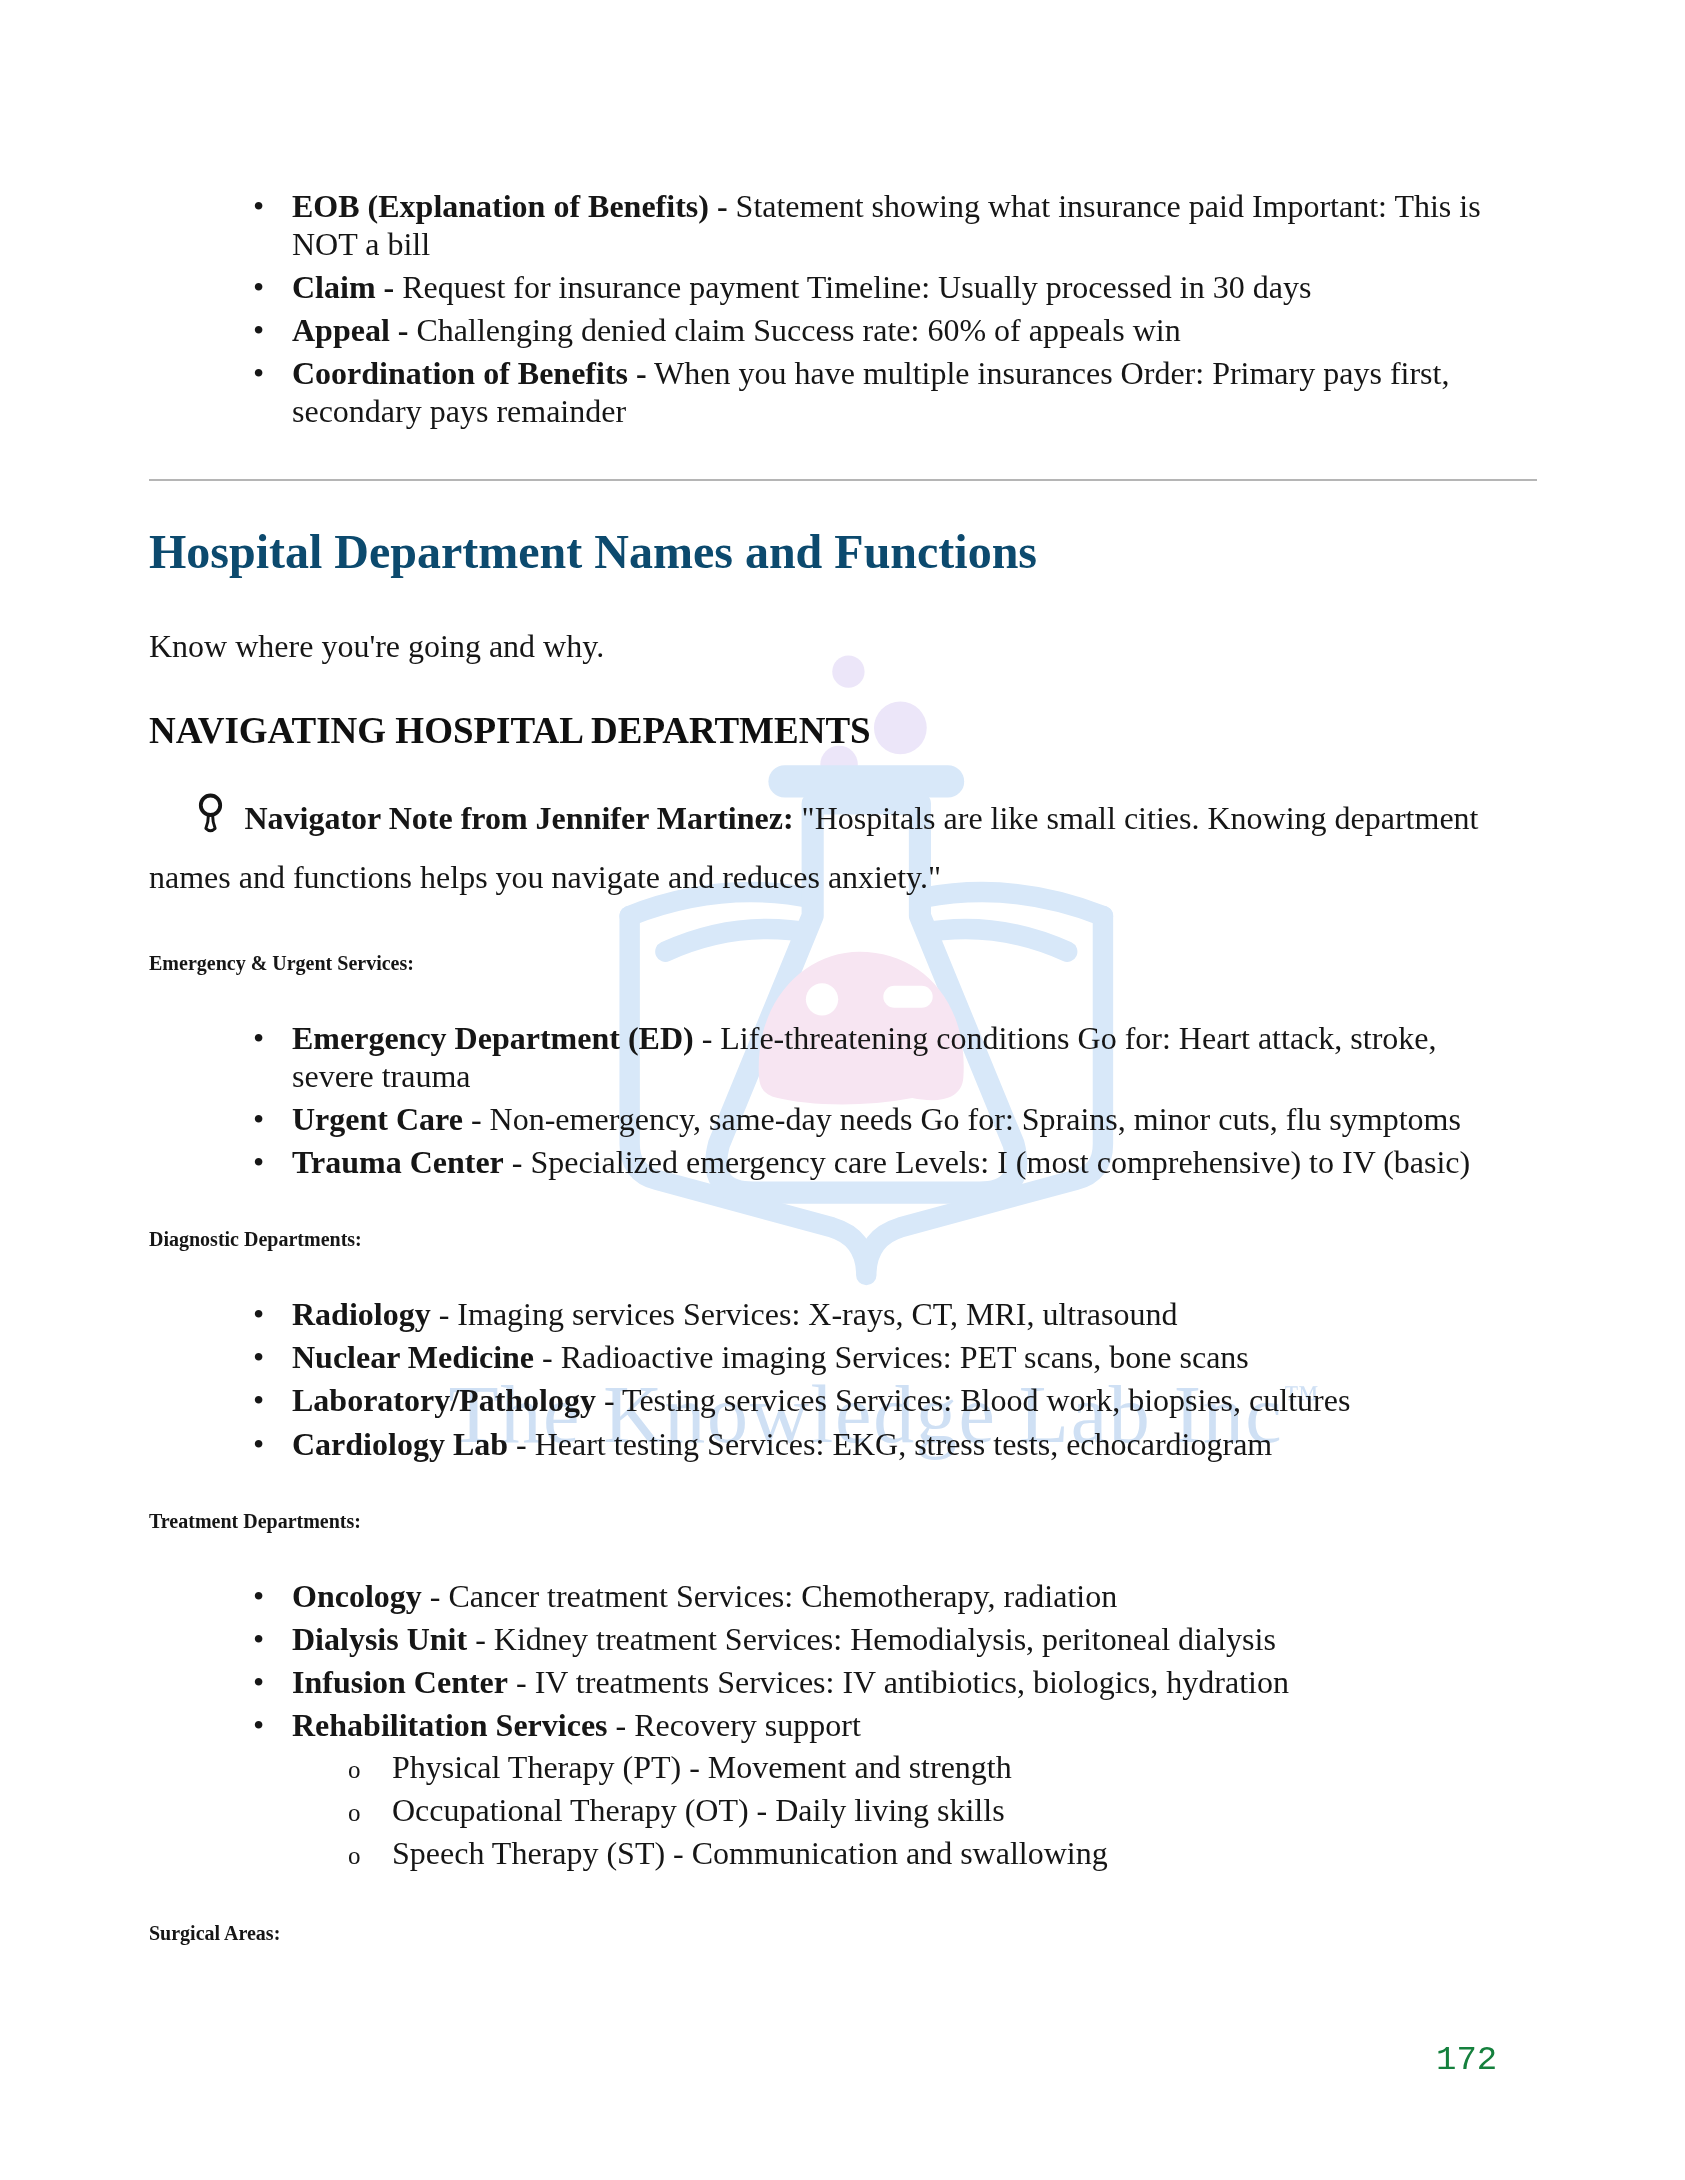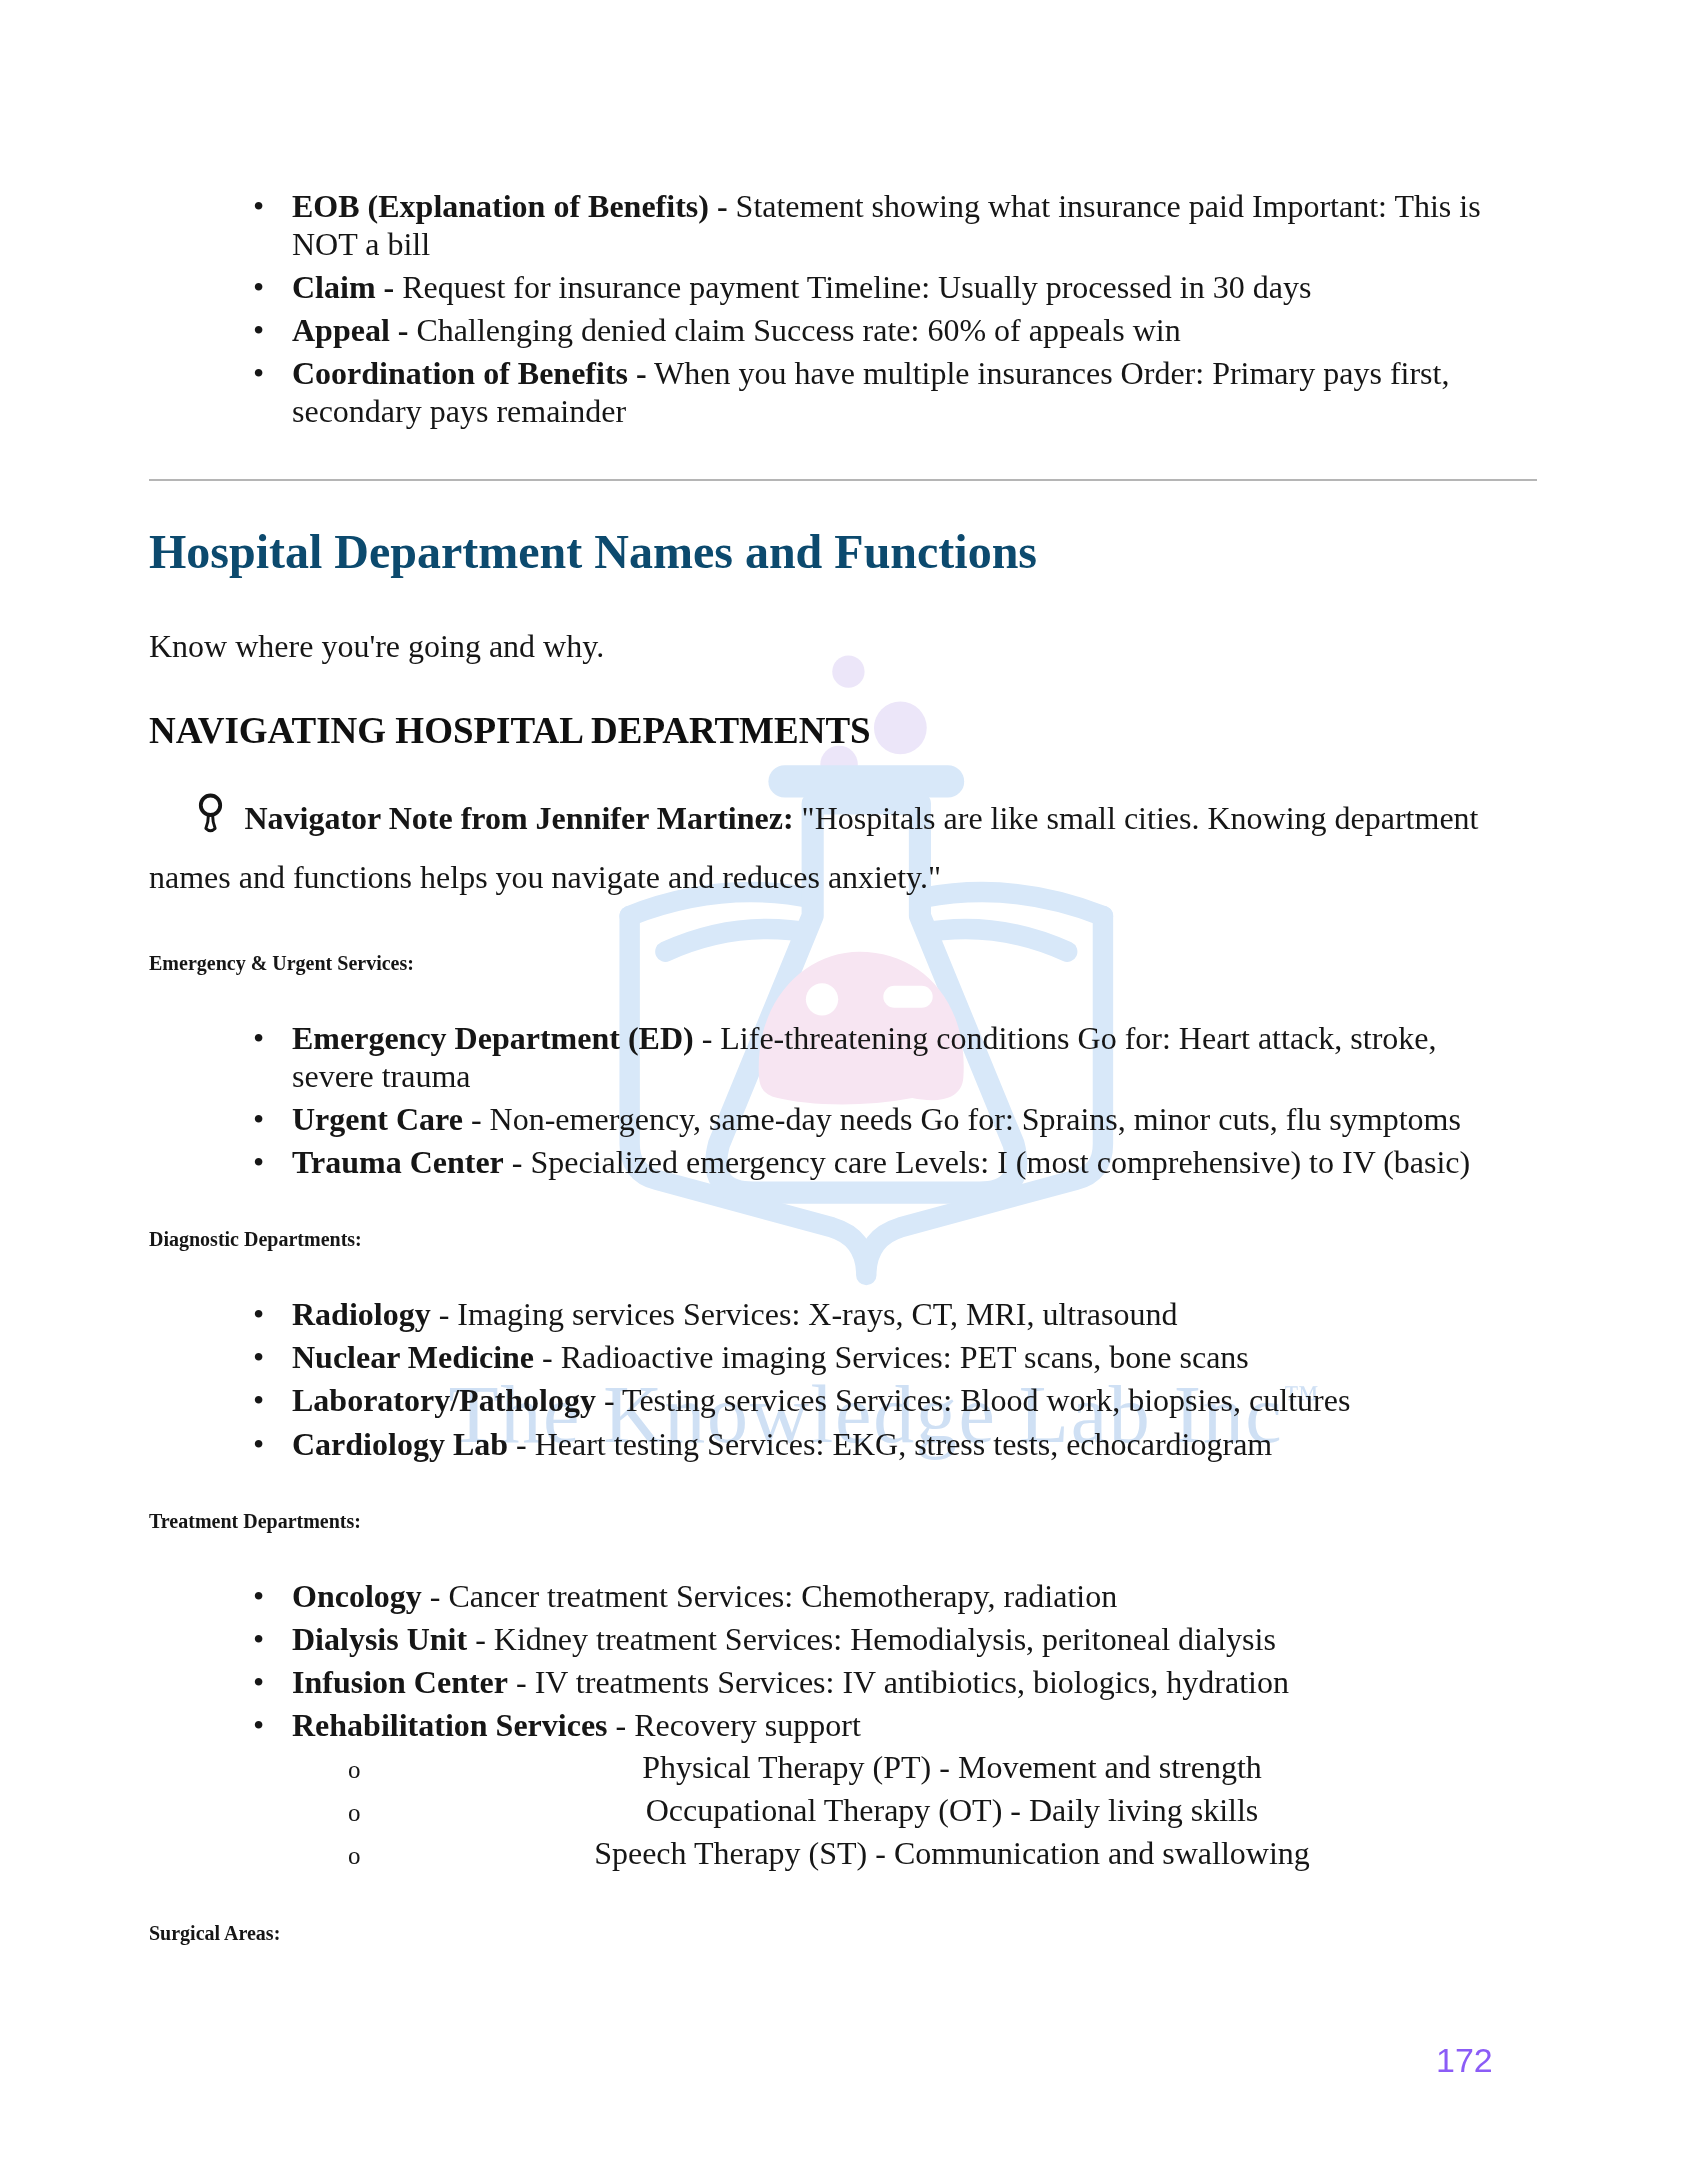--- a/index.html
+++ b/index.html
@@ -20,36 +20,36 @@
     font-size:82px;color:#cfe0f4;letter-spacing:1.7px;
     white-space:nowrap;
   }
   .wm-text sup{font-size:36px;vertical-align:32px;}
   
   .content{position:absolute;left:149px;top:0;width:1388px;z-index:2;}
   .bullets{list-style:none;margin:0;padding:0 0 0 143px;max-width:1220px;}
   .bullets > li{position:relative;font-size:32px;line-height:38px;margin:0 0 5.1px 0;}
   .bullets > li::before{content:"\2022";position:absolute;left:-39px;top:0;}
   .subbullets{list-style:none;margin:1.7px 0 0 0;padding:0 0 0 100px;}
-  .subbullets > li{position:relative;font-size:32px;line-height:43px;margin:0;text-align:center;}
+  .subbullets > li{position:relative;font-size:32px;line-height:43px;margin:0;}
   .subbullets > li::before{content:"o";position:absolute;left:-44px;top:2.6px;font-size:25px;}
   .glossary{margin-top:187px;}
   .divider{border:none;border-top:2.6px solid #b5b5b5;margin:49px 0 0 0;}
   .doc-h1{font-size:48px;line-height:55px;font-weight:bold;margin:43px 0 0 0;color:#0c4a6e;}
   .subtitle{font-size:32px;line-height:38px;margin:48px 0 0 0;}
   .doc-h2{font-size:37px;line-height:44px;font-weight:bold;margin:44px 0 0 0;color:#101010;}
   .note{font-size:32px;line-height:52px;margin:39px 0 0 0;}
   .note .bulb{display:inline-block;vertical-align:-6.8px;margin:0 20.4px 0 48px;}
   .doc-h3{font-size:20px;line-height:38px;font-weight:bold;margin:39px 0 0 0;}
   .doc-h3.first{margin-top:41px;}
   .dept-list{margin-top:37px;}
   .page-number{
     position:absolute;left:1436px;top:2041px;z-index:2;
-    font-family:Liberation Sans, sans-serif;
-    font-size:34px;color:#8b5cf6;
+    font-family:Liberation Mono, monospace;
+    font-size:34px;color:#15803d;
   }
   b{font-weight:bold;}
 </style>
 </head>
 <body>
 
 <div class="page">
 
   <div class="watermark">
     <svg class="wm-logo" viewBox="0 0 620 800" aria-hidden="true">

